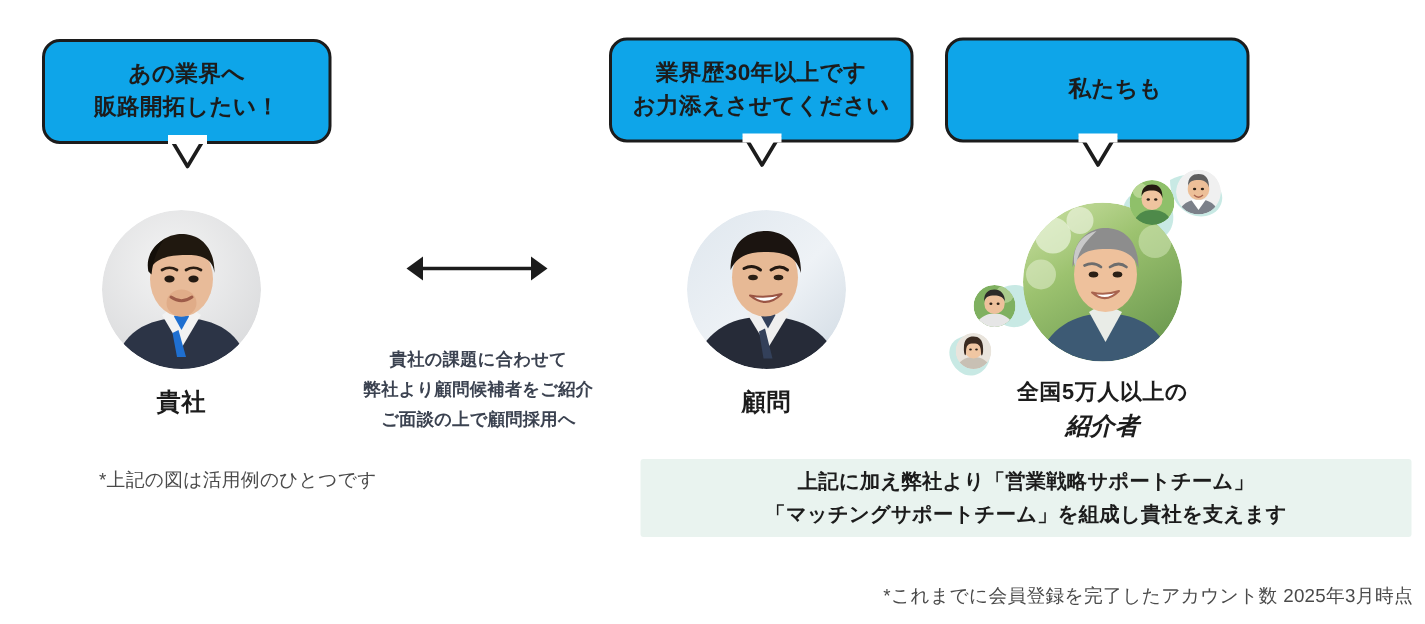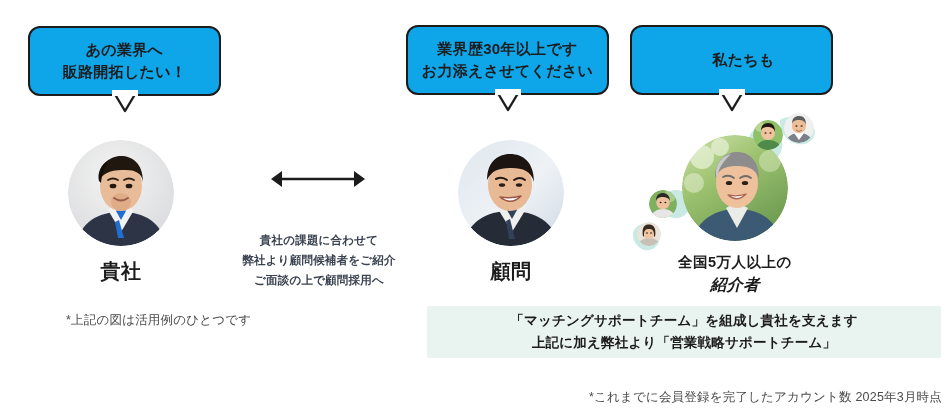--- a/index.html
+++ b/index.html
@@ -55,21 +55,21 @@
   #sat-2{left:784px;top:113px;width:30px;height:30px;}
   #sat-3{left:649px;top:190px;width:28px;height:28px;}
   #sat-4{left:637px;top:222px;width:24px;height:24px;}
 
   
   #map-deco{position:absolute;left:630px;top:108px;width:200px;height:150px;z-index:0;}
 
   
   .role-label{
     position:absolute;text-align:center;font-weight:bold;
-    font-size:20px;color:#1c1c1c;letter-spacing:.5px;
+    font-size:16px;color:#1c1c1c;letter-spacing:.5px;
   }
   #label-company{left:41px;top:258px;width:160px;}
   #label-advisor{left:431px;top:258px;width:160px;}
   #label-referrer{left:645px;top:251px;width:180px;font-size:14.5px;line-height:1.55;}
   #label-referrer .big{font-size:16px;font-style:italic;}
 
   
   #flow-arrow{position:absolute;left:270px;top:168px;width:96px;height:22px;}
   #flow-caption{
     position:absolute;left:233px;top:230px;width:172px;
@@ -318,20 +318,20 @@
     <path d="M84 3 L95 11 L84 19 Z" fill="#1c1c1c"></path>
   </svg>
 
   <div id="flow-caption">
     <div>貴社の課題に合わせて</div>
     <div>弊社より顧問候補者をご紹介</div>
     <div>ご面談の上で顧問採用へ</div>
   </div>
 
   <div id="support-box">
+    <span class="ln">上記に加え弊社より「営業戦略サポートチーム」</span>
     <span class="ln">「マッチングサポートチーム」を組成し貴社を支えます</span>
-    <span class="ln">上記に加え弊社より「営業戦略サポートチーム」</span>
   </div>
 
   <div id="footnote-left">*上記の図は活用例のひとつです</div>
   <div id="footnote-right">*これまでに会員登録を完了したアカウント数 2025年3月時点</div>
 
 </div>
 
 </body></html>

